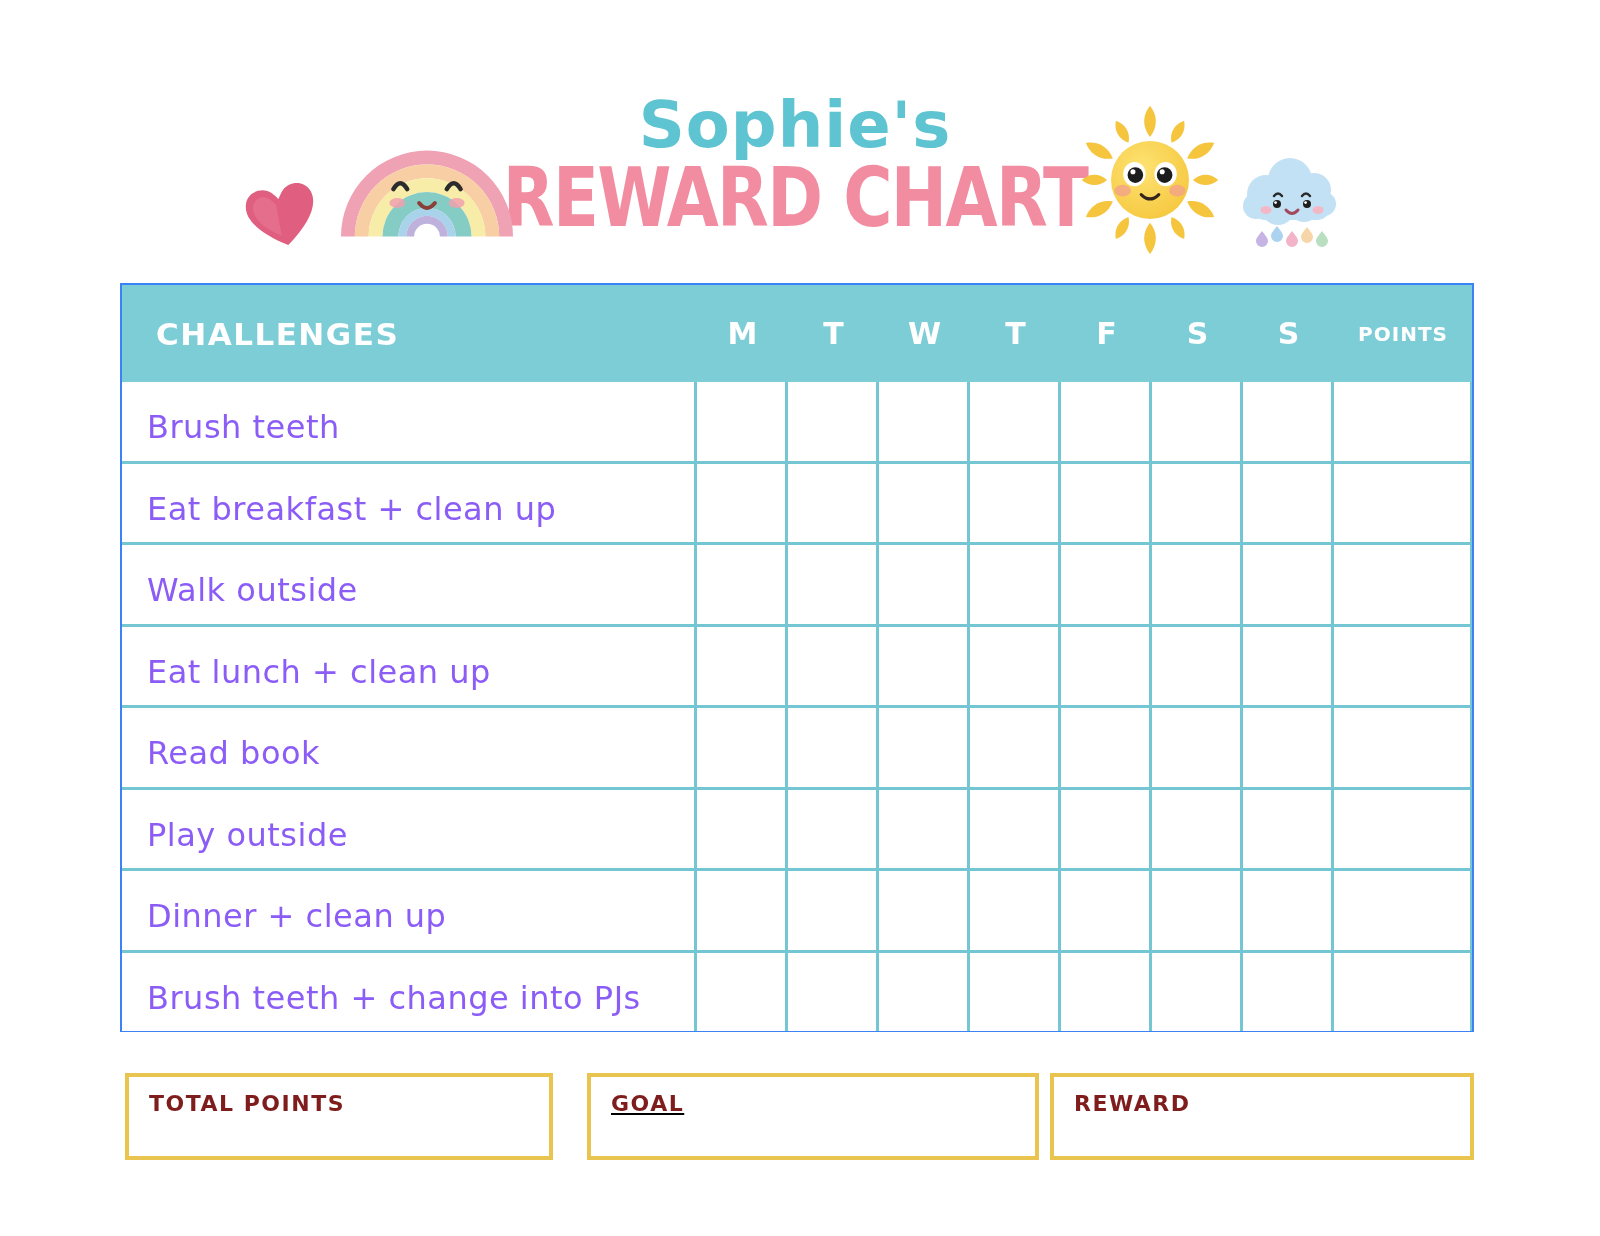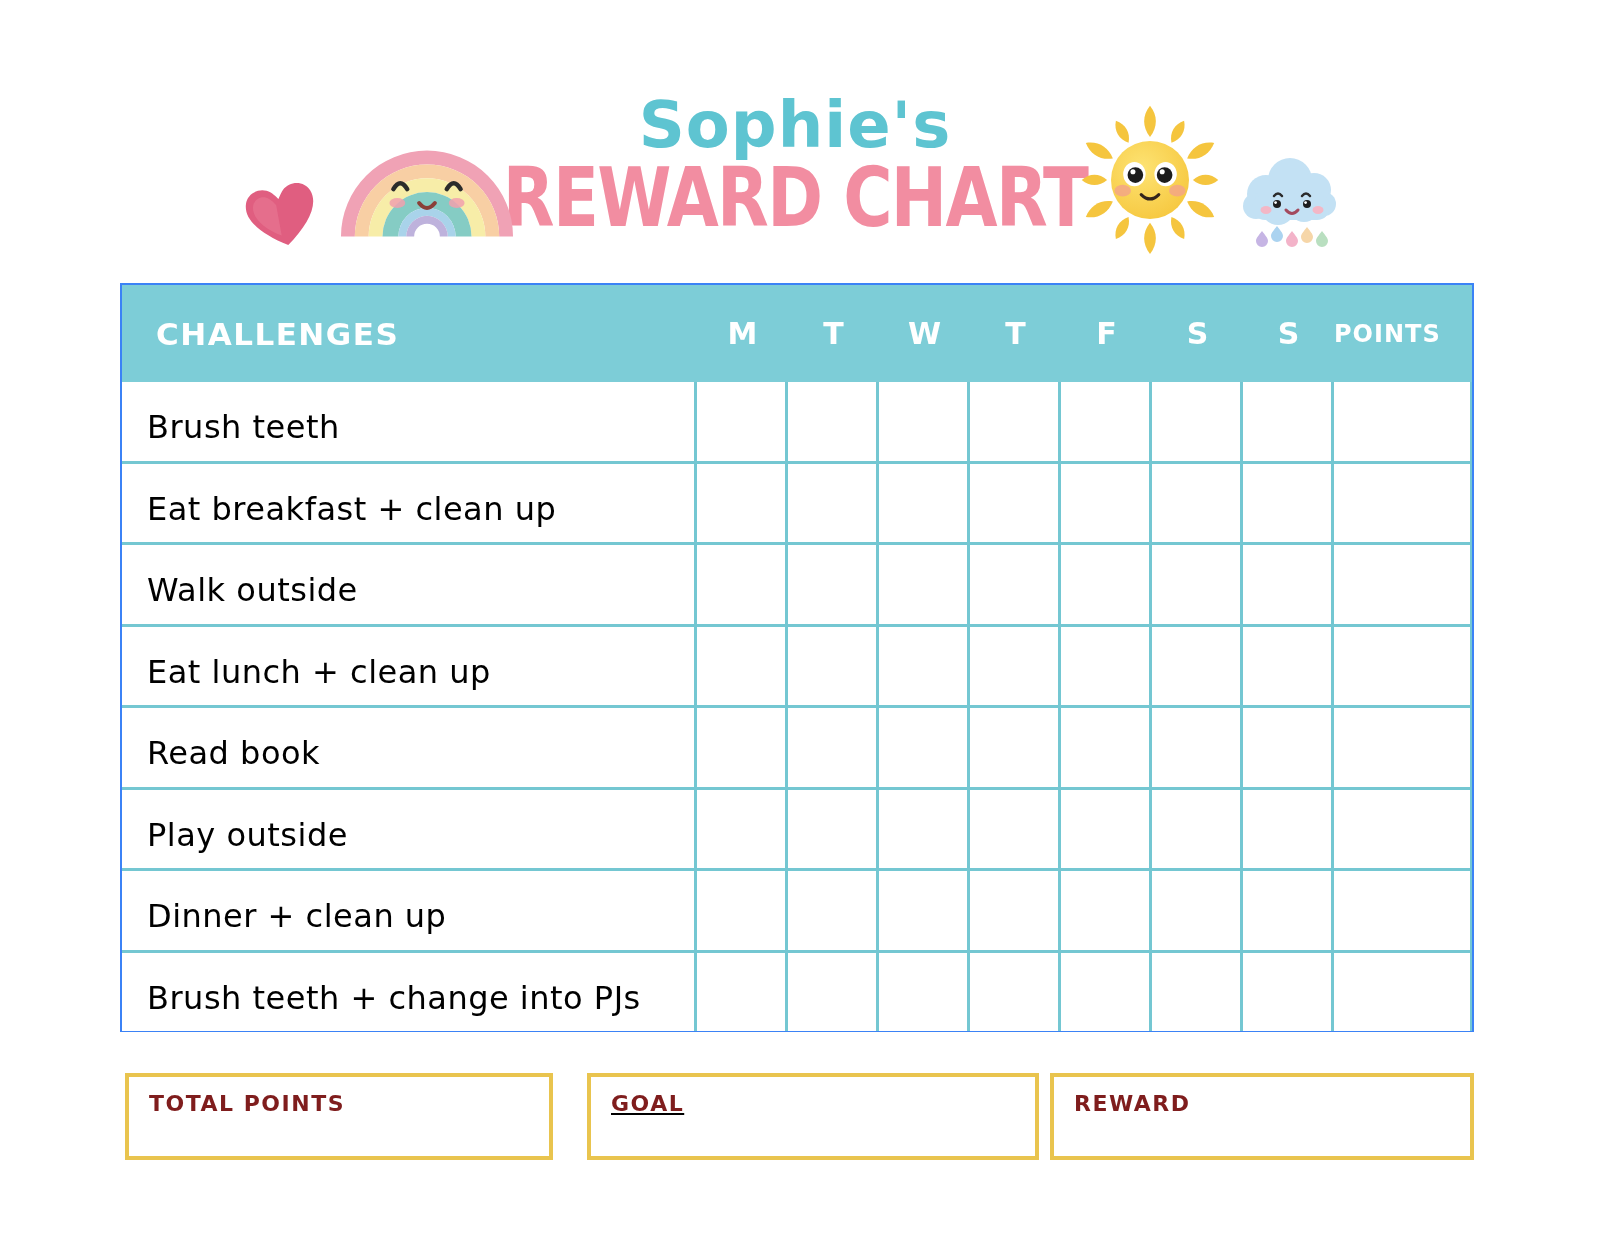--- a/index.html
+++ b/index.html
@@ -48,35 +48,35 @@
   }
   .th-challenges {
     color:#ffffff; font-weight:bold; font-size:31px;
     letter-spacing:1.5px; padding-left:34px;
   }
   .th-day {
     color:#ffffff; font-weight:bold; font-size:30px;
     text-align:center;
   }
   .th-points {
-    color:#ffffff; font-weight:bold; font-size:24px;
-    letter-spacing:1px; text-align:left;
+    color:#ffffff; font-weight:bold; font-size:20px;
+    letter-spacing:1px; text-align:center;
   }
   .tbody {
     display:grid;
     grid-template-columns:572px repeat(7,88px) 136px;
     grid-auto-rows:78.5px;
     gap:3px;
     background:#74c7d2;
   }
   .cell { background:#ffffff; }
   .label-cell {
     display:flex; align-items:center;
     padding-left:25px; padding-top:12px;
-    font-size:32px; color:#000000;
+    font-size:32px; color:#8b5cf6;
     letter-spacing:.5px;
   }
 
   
   .foot-box {
     position:absolute; top:1073px; height:87px;
     border:4px solid #e9c44e; background:#fff;
     padding:14px 0 0 20px;
   }
   .foot-box-1 { left:125px;  width:428px; }

